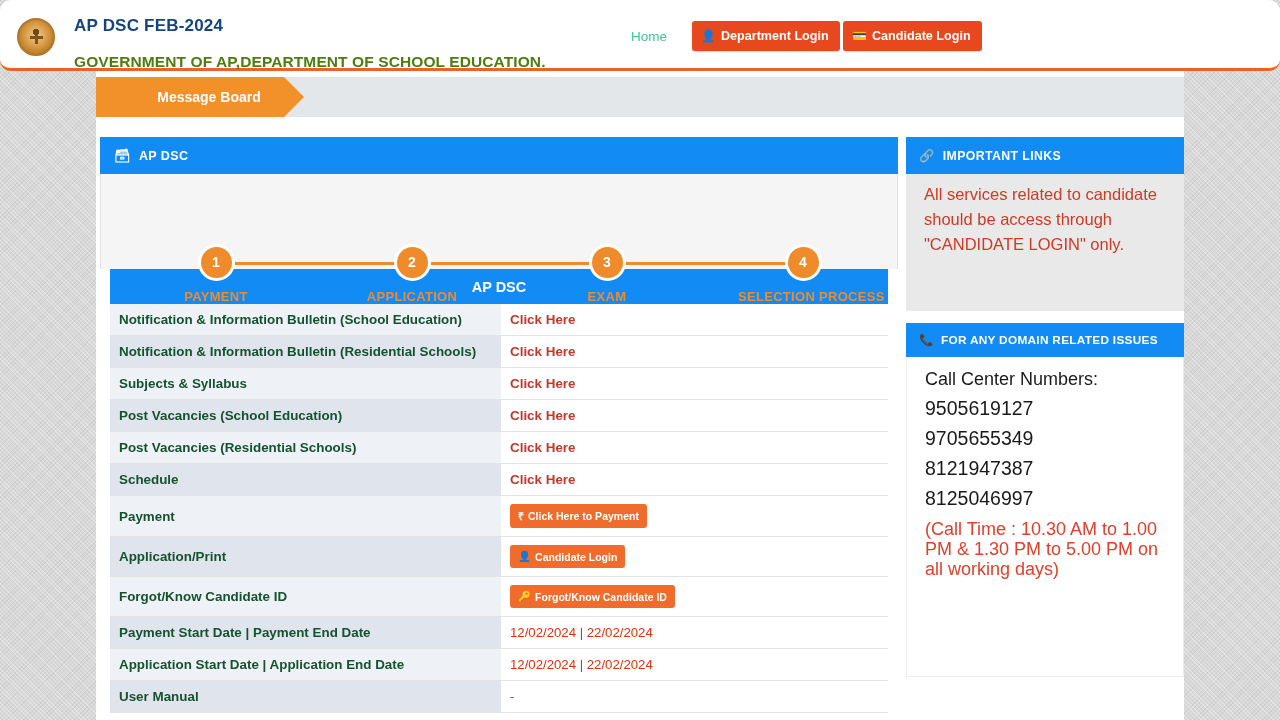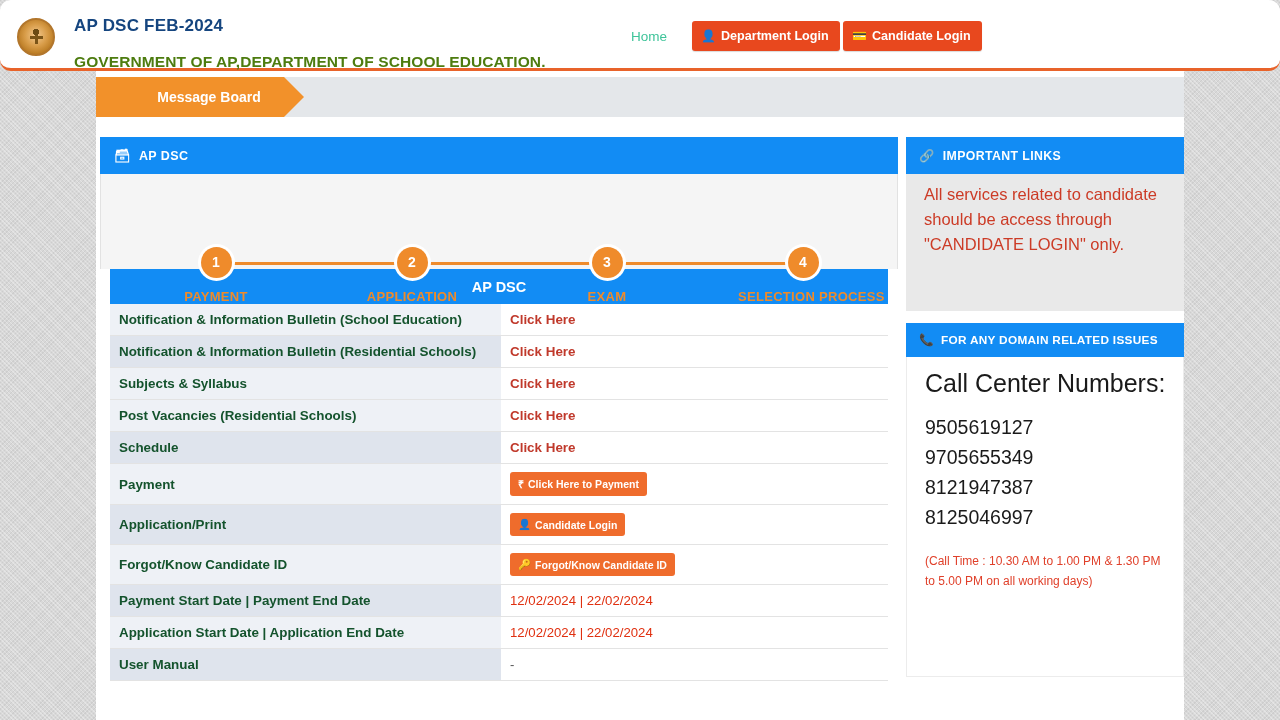--- a/index.html
+++ b/index.html
@@ -257,26 +257,26 @@
     letter-spacing: .3px;
     gap: 7px;
   }
   .dom-body {
     background: #fff;
     padding: 12px 10px 16px 18px;
     border: 1px solid #ececec;
     border-top: none;
     height: 320px;
   }
-  .cc-title { font-size: 25px; color: #1a1a1a; margin-bottom: 14px; }
+  .cc-title { font-size: 18px; color: #1a1a1a; margin-bottom: 3px; }
   .cc-num { font-size: 19.5px; color: #1a1a1a; line-height: 30px; }
   .cc-time {
-    margin-top: 19px;
+    margin-top: 6px;
     color: #e0402a;
-    font-size: 12px;
+    font-size: 18px;
     line-height: 20px;
   }
 </style>
 </head>
 <body>
 
 <div class="page"></div>
 
 <div class="header">
   <div class="emblem"></div>
@@ -343,20 +343,26 @@
           <td class="v">
             <span class="click-here">Click Here</span>
           </td>
         </tr>
         <tr>
           <td class="k">Subjects &amp; Syllabus</td>
           <td class="v">
             <span class="click-here">Click Here</span>
           </td>
         </tr>
+        <tr class="alt">
+          <td class="k">Post Vacancies (School Education)</td>
+          <td class="v">
+            <span class="click-here">Click Here</span>
+          </td>
+        </tr>
         <tr>
           <td class="k">Post Vacancies (Residential Schools)</td>
           <td class="v">
             <span class="click-here">Click Here</span>
           </td>
         </tr>
         <tr class="alt">
           <td class="k">Schedule</td>
           <td class="v">
             <span class="click-here">Click Here</span>

